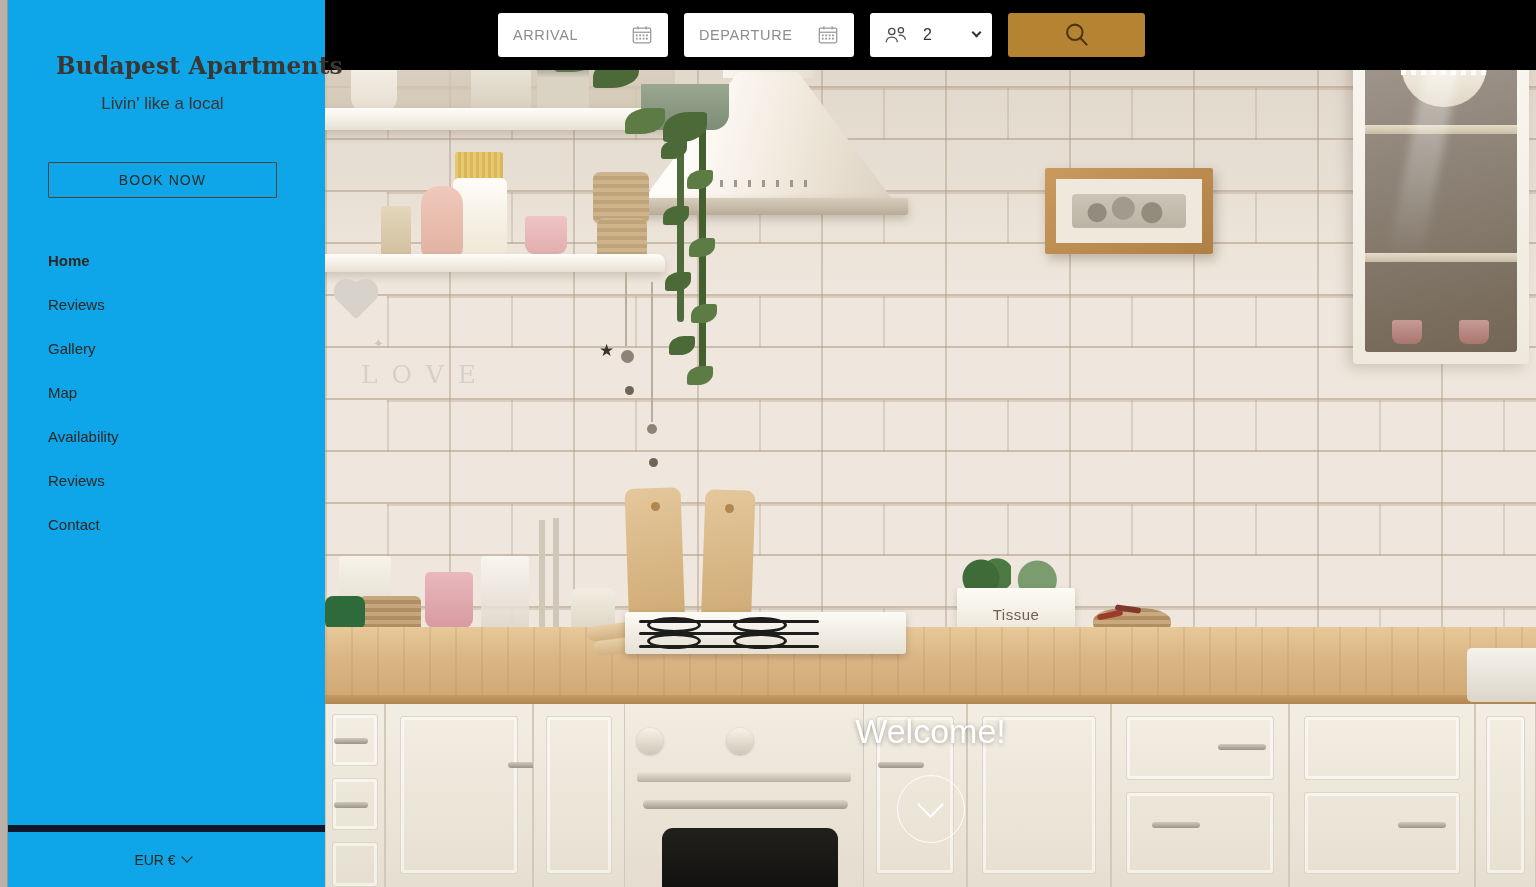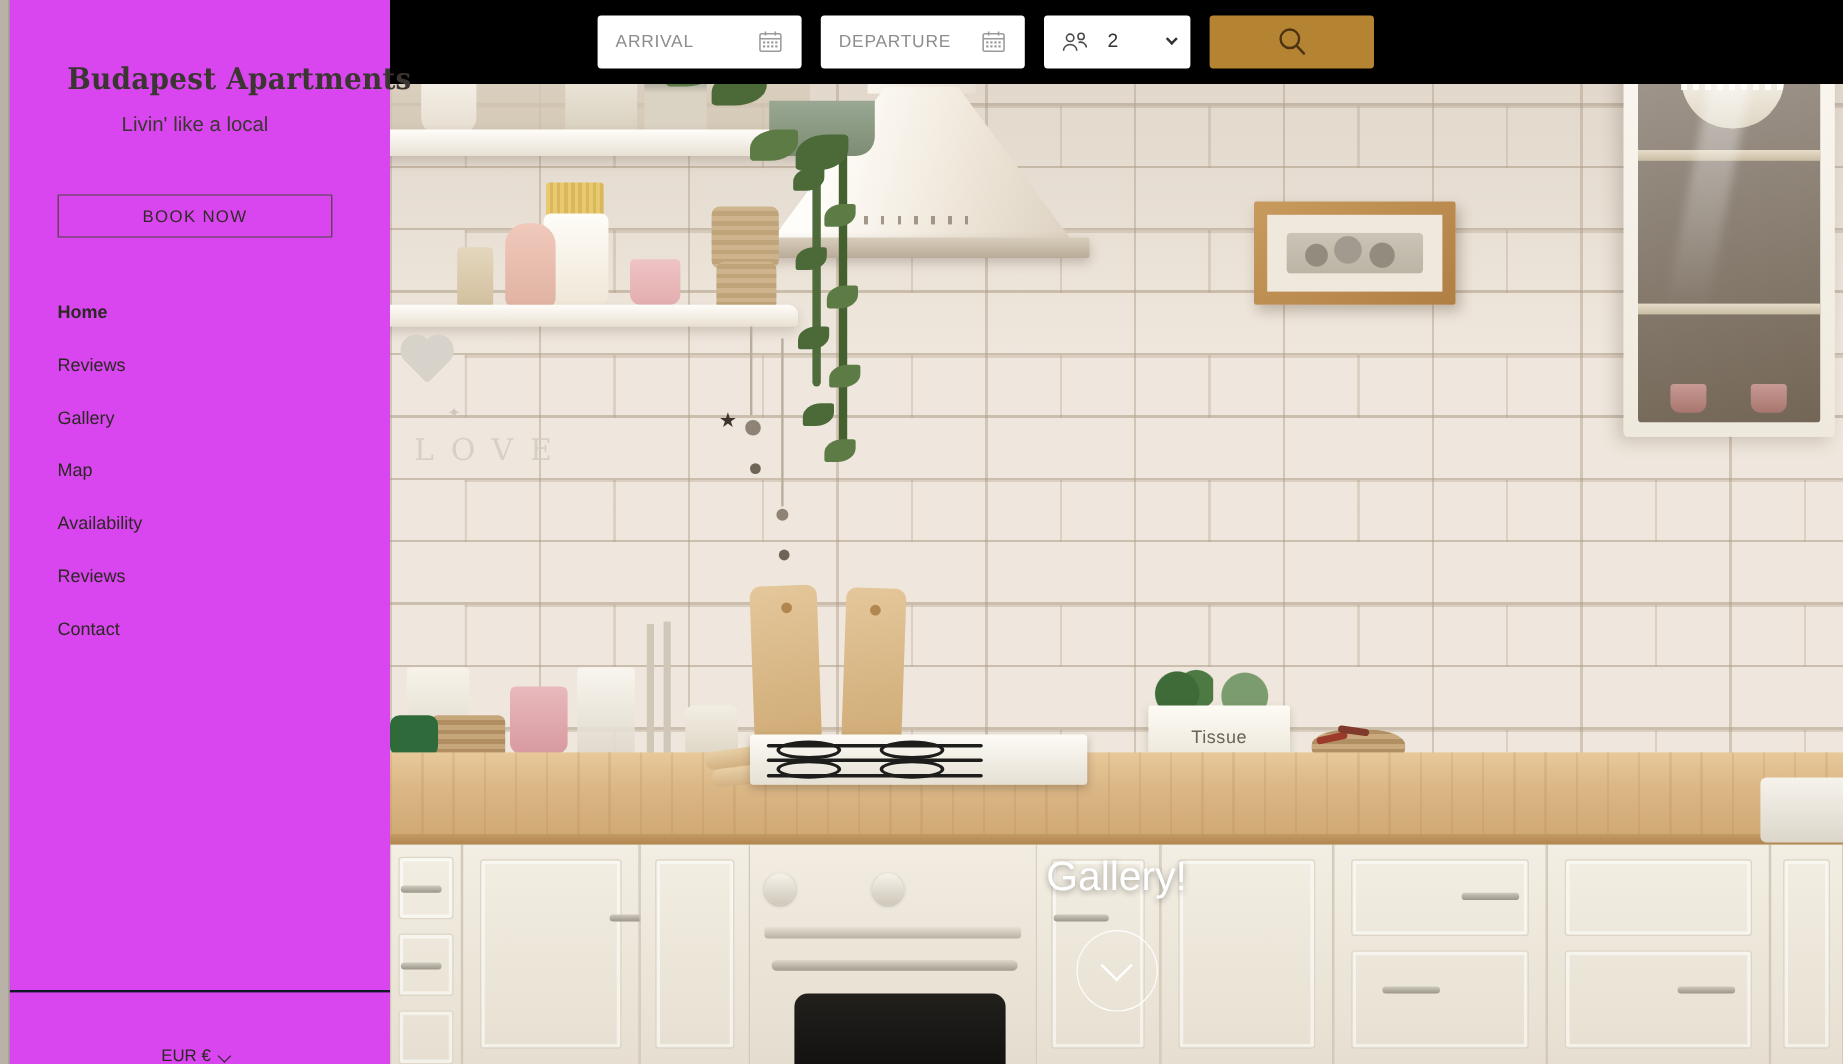--- a/index.html
+++ b/index.html
@@ -12,21 +12,21 @@
 
   
   .edge-strip{
     position:absolute; left:0; top:0; width:8px; height:887px;
     background:#b9b2a9; border-right:1px solid #9d9790; z-index:40;
   }
 
   
   .sidebar{
     position:absolute; left:0; top:0; width:325px; height:887px;
-    background:#d946ef; z-index:30;
+    background:#0ea5e9; z-index:30;
     display:flex; flex-direction:column;
   }
   .sidebar-inner{ flex:1 1 auto; padding:0 48px; }
 
   .brand-title{
     margin-top:52px;
     font-family:"DejaVu Serif", serif;
     font-size:25px; font-weight:700; letter-spacing:.2px;
     color:#3b3631; text-align:center; line-height:1.1;
     transform:scaleX(.93); transform-origin:center;
@@ -47,22 +47,22 @@
 
   .nav{ margin-top:46px; }
   .nav-item{
     display:block; font-size:15px; color:#2c2823;
     padding:6px 0; text-decoration:none; line-height:21px;
     margin-bottom:11px; cursor:pointer;
   }
   .nav-item.active{ font-weight:700;margin-top:21px; }
 
   .sidebar-footer{
-    flex:0 0 auto; height:62px; border-top:2px solid #0f172a;
-    display:flex; align-items:flex-end; justify-content:center; gap:7px;
+    flex:0 0 auto; height:62px; border-top:7px solid #0f172a;
+    display:flex; align-items:center; justify-content:center; gap:7px;
     cursor:pointer;
   }
   .currency-label{ font-size:14px; color:#2c2823; }
 
   
   .chev{
     display:inline-block; width:8px; height:8px;
     border-right:1.6px solid #2c2823; border-bottom:1.6px solid #2c2823;
     transform:rotate(45deg); position:relative; top:-3px;
   }
@@ -204,21 +204,21 @@
     position:absolute; left:18px; top:288px; width:26px; height:26px;
     background:#d8d3ca; transform:rotate(-45deg); border-radius:3px;
   }
   .heart::before,.heart::after{
     content:""; position:absolute; width:26px; height:26px;
     background:#d8d3ca; border-radius:50%;
   }
   .heart::before{ top:-13px; left:0; }
   .heart::after{ top:0; left:13px; }
   .love-sign{
-    position:absolute; left:20px; top:360px; width:190px; height:34px;
+    position:absolute; left:36px; top:360px; width:190px; height:34px;
     color:#d3cdc3; font-family:"DejaVu Serif", serif;
     font-size:25px; letter-spacing:14px; opacity:.85;
   }
   .star{
     position:absolute; color:#3a342c; font-size:17px;
   }
   .dangle{
     position:absolute; width:2px; background:#b9ae9d;
   }
   .bead{
@@ -645,21 +645,21 @@
       <div class="oven-knob" style="left:102px;top:24px;"></div>
 
     </div>
     <div class="oven-bar"></div>
     <div class="oven-handle"></div>
     <div class="oven-window"></div>
   </div>
 </div>
 
 <div class="hero-overlay">
-  <div class="welcome">Gallery!</div>
+  <div class="welcome">Welcome!</div>
   <div class="scroll-circle">
     <span class="scroll-chev"></span>
   </div>
 </div>
 
 <div class="topbar">
   <div class="search-row">
 
     <div class="field field-arrival">
       <span class="field-label">ARRIVAL</span>

